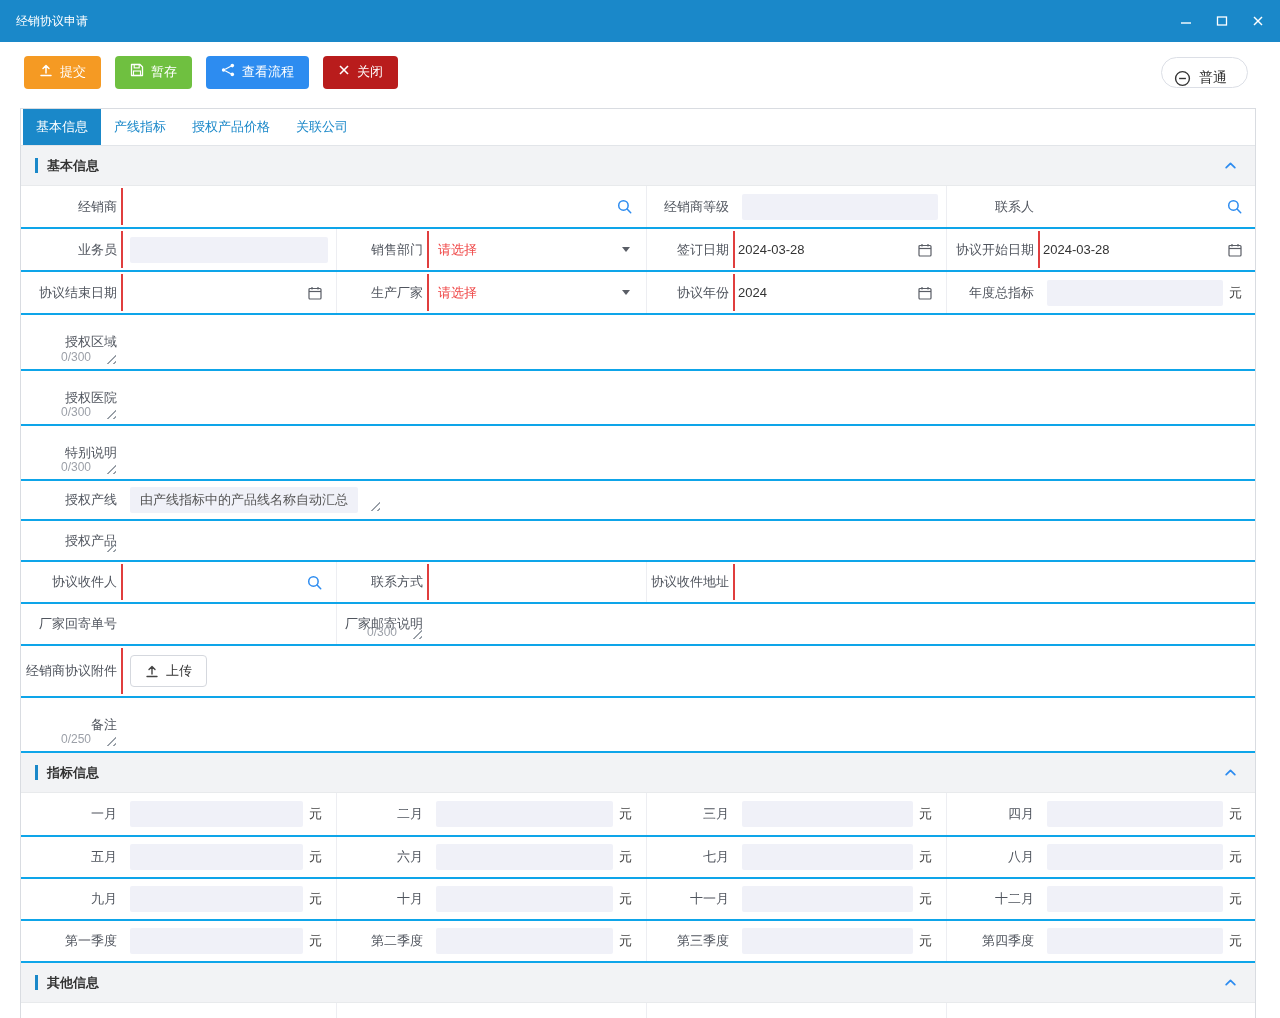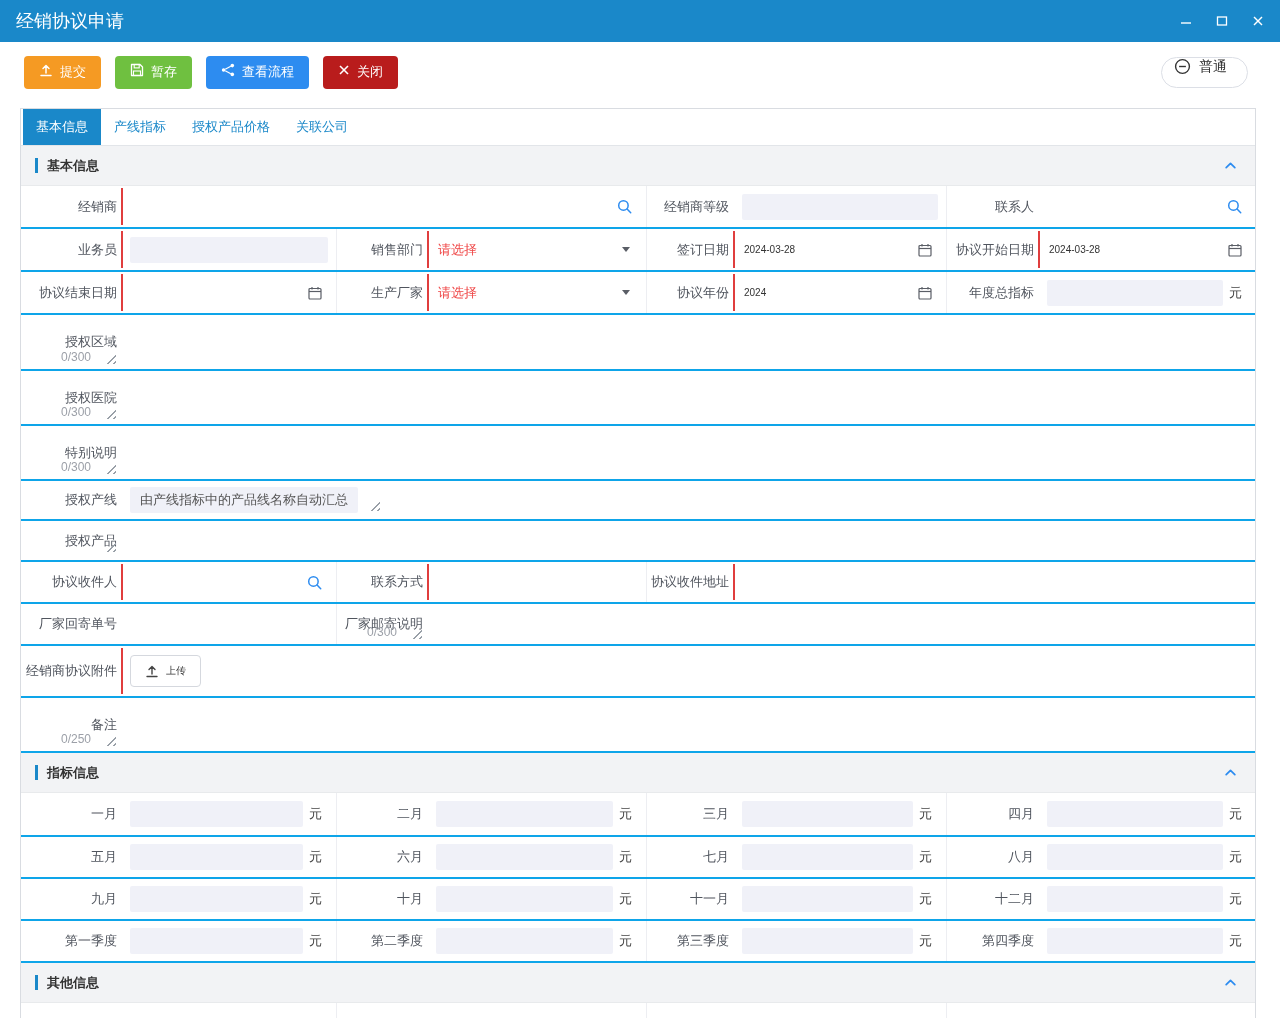--- a/index.html
+++ b/index.html
@@ -1,32 +1,32 @@
 <!DOCTYPE html>
 <html><head>
 <meta charset="utf-8">
 <style>
 *{box-sizing:border-box;margin:0;padding:0}
 html,body{width:1280px;height:1018px;overflow:hidden}
 body{font-family:"Liberation Sans","DejaVu Sans",sans-serif;background:#fff;position:relative;font-size:13px;color:#333}
 
 
 .titlebar{height:42px;background:#1a88c9;display:flex;align-items:center;padding:0 16px;color:#fff}
-.titlebar .t{font-size:18px;flex:1}
+.titlebar .t{font-size:12px;flex:1}
 .win-controls{display:flex;gap:24px;align-items:center}
 .win-btn{display:inline-flex;align-items:center;cursor:pointer}
 
 
 .toolbar{height:66px;display:flex;align-items:center;padding:0 32px 6px 24px;gap:14px}
 .btn{height:33px;border:none;border-radius:4px;color:#fff;font-size:13px;display:inline-flex;align-items:center;gap:7px;padding:0 15px;cursor:pointer;font-family:Liberation Serif, serif}
 .btn-submit{background:#f59a23}
 .btn-draft{background:#6fc040}
 .btn-flow{background:#2d8cf0}
 .btn-close{background:#b91c1c}
-.priority{margin-left:auto;height:31px;border:1px solid #dcdfe6;border-radius:16px;background:#fff;display:inline-flex;align-items:flex-start;gap:8px;padding:0 20px 0 12px;font-size:14px;color:#333;cursor:pointer}
+.priority{margin-left:auto;height:31px;border:1px solid #dcdfe6;border-radius:16px;background:#fff;display:inline-flex;align-items:flex-end;gap:8px;padding:0 20px 0 12px;font-size:14px;color:#333;cursor:pointer}
 
 
 .panel{position:absolute;left:20px;right:24px;top:108px;bottom:0;border:1px solid #d9dce1;border-bottom:none;background:#fff;overflow:hidden}
 
 
 .tabs{height:37px;display:flex;align-items:stretch;border-bottom:1px solid #e2e5e9;padding-left:2px}
 .tab{display:flex;align-items:center;padding:0 13px;font-size:13px;color:#1a88c9;cursor:pointer;white-space:nowrap}
 .tab.active{background:#1a88c9;color:#fff}
 
 
@@ -42,29 +42,29 @@
 .lc.sep{border-left:1px solid #edeef2}
 .lc.req::after{content:"";position:absolute;right:-1px;top:2px;bottom:2px;width:2px;background:#e03e3e;z-index:2}
 .w-l1{width:101px}.w-f1{width:214px}.w-l2{width:92px}.w-f2{width:218px}.w-l3{width:88px}.w-f3{width:212px}.w-l4{width:93px}.w-f4{width:217px}
 .span-a{width:524px}
 .grow{flex:1 1 auto}
 .fc{display:flex;align-items:center;flex:none;position:relative;min-width:0}
 .sp{flex:1}
 .dis-input{flex:1;height:26px;background:#f0f1f8;border-radius:2px;margin:0 6px 0 8px;min-width:0}
 .unit{font-size:13px;color:#444;margin-right:14px;flex:none}
 .ph{flex:1;padding-left:10px;color:#ef4444;font-size:13px}
-.dval{flex:1;padding-left:10px;color:#333;font-size:10px}
+.dval{flex:1;padding-left:4px;color:#333;font-size:13px}
 .caret{width:0;height:0;border-left:4px solid transparent;border-right:4px solid transparent;border-top:5px solid #5a5e66;margin-right:16px}
 .ficon{display:inline-flex;margin-right:14px;cursor:pointer}
 .ta{position:relative}
 .cnt-wrap{position:absolute;right:6px;bottom:5px;display:flex;align-items:flex-end;gap:12px}
 .cnt{font-size:12px;color:#9ca0a8;line-height:13px}
 .rh{width:13px;height:13px;clip-path:polygon(100% 0,100% 100%,0 100%);background:repeating-linear-gradient(135deg,#99a0a8 0 1px,transparent 1px 4px);cursor:nwse-resize}
 .ro-bar{flex:1;height:26px;background:#f0f1f8;border-radius:2px;margin:0 28px 0 8px;display:flex;align-items:center;padding:0 10px;font-size:13px;color:#555;overflow:hidden;white-space:nowrap}
-.upload-btn{height:32px;border:1px solid #d5d8de;border-radius:4px;background:#fff;display:inline-flex;align-items:center;gap:7px;padding:0 14px;font-size:10px;color:#333;margin-left:8px;cursor:pointer;font-family:inherit}
+.upload-btn{height:32px;border:1px solid #d5d8de;border-radius:4px;background:#fff;display:inline-flex;align-items:center;gap:7px;padding:0 14px;font-size:13px;color:#333;margin-left:8px;cursor:pointer;font-family:inherit}
 </style>
 </head>
 <body>
 
 <div class="titlebar">
   <span class="t">经销协议申请</span>
   <span class="win-controls">
     <span class="win-btn">
         <svg width="12" height="12">
           <line x1="1" y1="8" x2="11" y2="8" stroke="#fff" stroke-width="1.4"></line>

